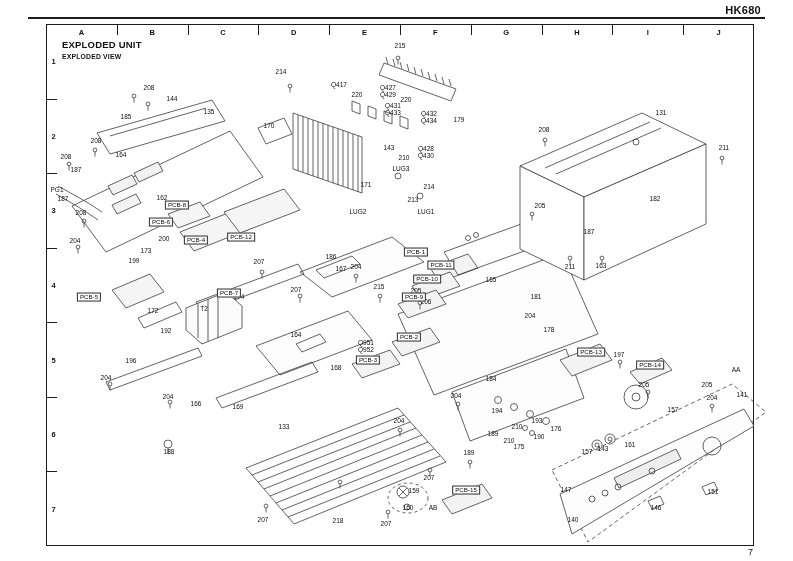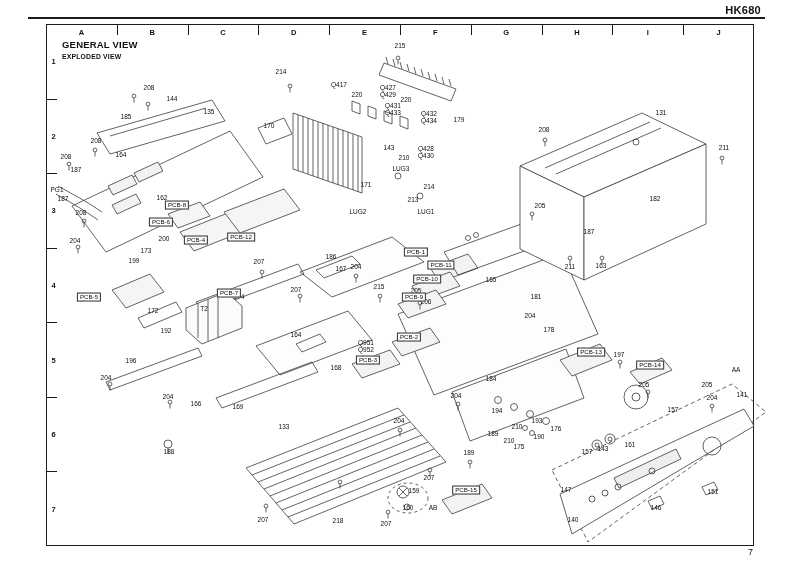--- a/index.html
+++ b/index.html
@@ -276,21 +276,21 @@
       <div class="tick-h" style="left: 46px; top: 247.714px;"></div>
       <span class="grid-number" style="left: 53.5px; top: 359.571px;">5</span>
       <div class="tick-h" style="left: 46px; top: 322.286px;"></div>
       <span class="grid-number" style="left: 53.5px; top: 434.143px;">6</span>
       <div class="tick-h" style="left: 46px; top: 396.857px;"></div>
       <span class="grid-number" style="left: 53.5px; top: 508.714px;">7</span>
       <div class="tick-h" style="left: 46px; top: 471.429px;"></div>
     </div>
 
   <div class="title-block">
-    <div class="title-main">GENERAL VIEW</div>
+    <div class="title-main">EXPLODED UNIT</div>
     <div class="title-sub">EXPLODED VIEW</div>
   </div>
 
   <div id="labels-layer">
       <span class="label" style="left: 400px; top: 46px;">215</span>
       <span class="label" style="left: 281px; top: 72px;">214</span>
       <span class="label" style="left: 149px; top: 88px;">208</span>
       <span class="label" style="left: 172px; top: 99px;">144</span>
       <span class="label" style="left: 126px; top: 117px;">185</span>
       <span class="label" style="left: 209px; top: 112px;">135</span>

